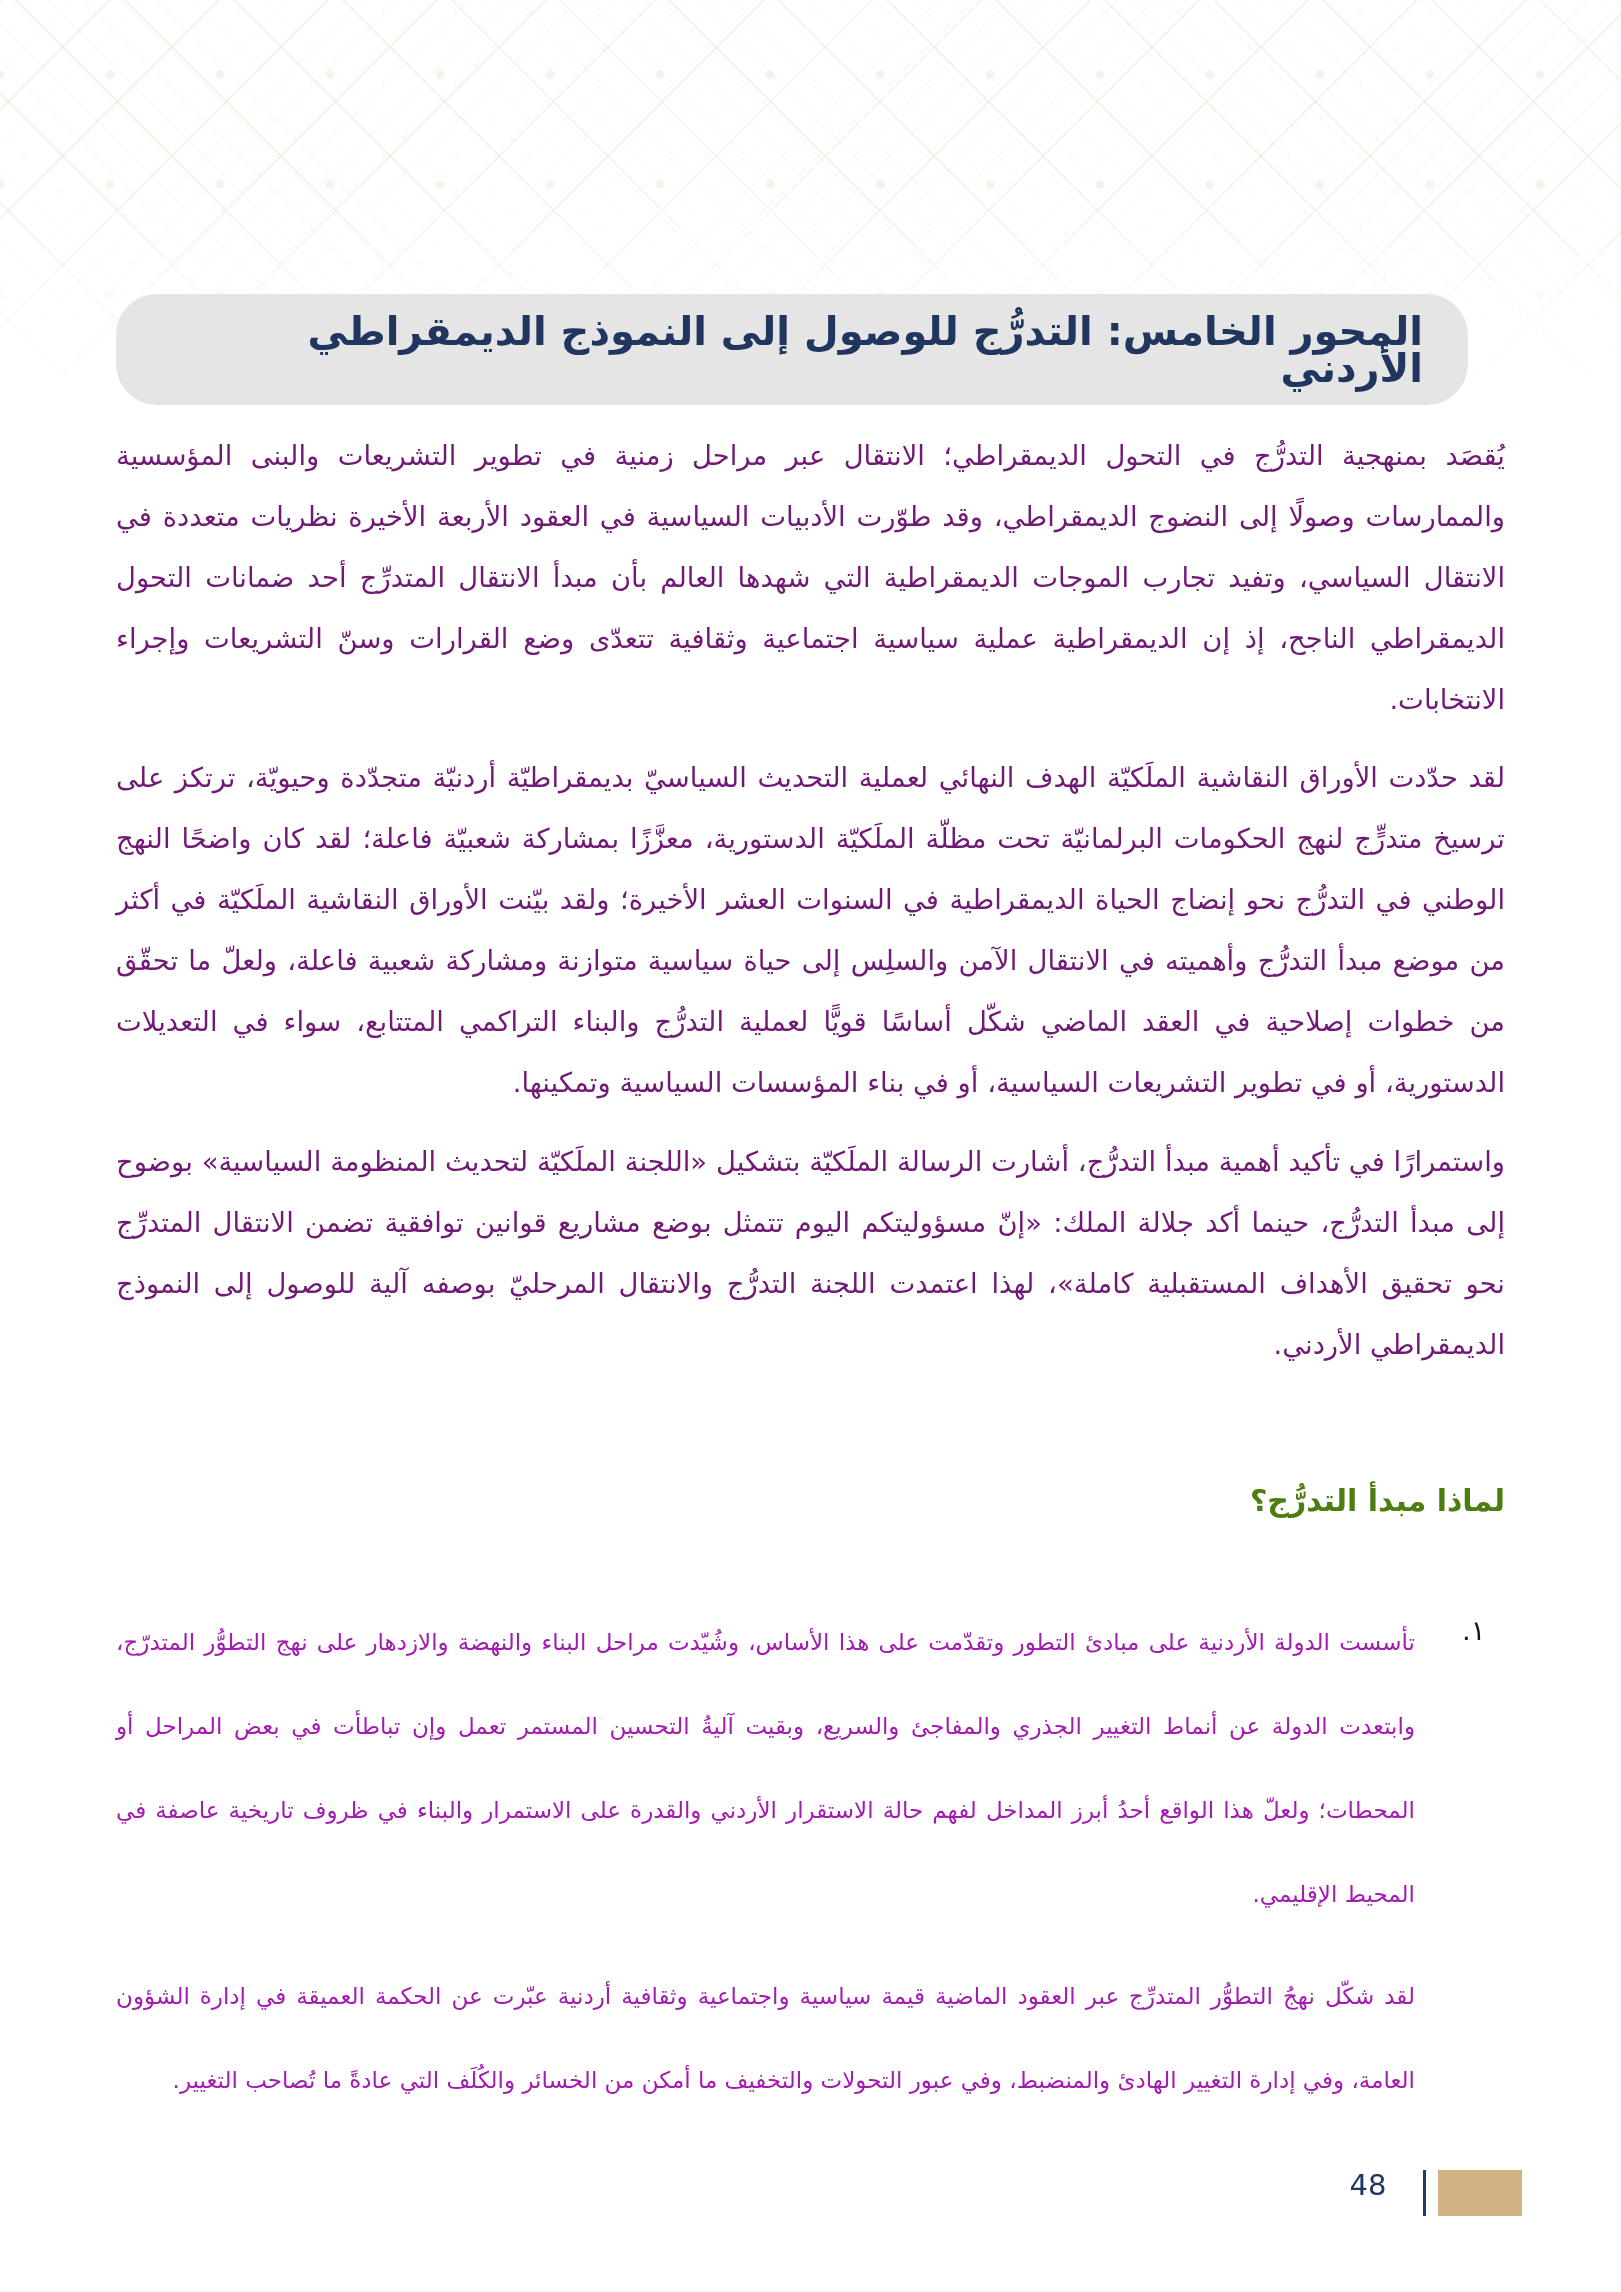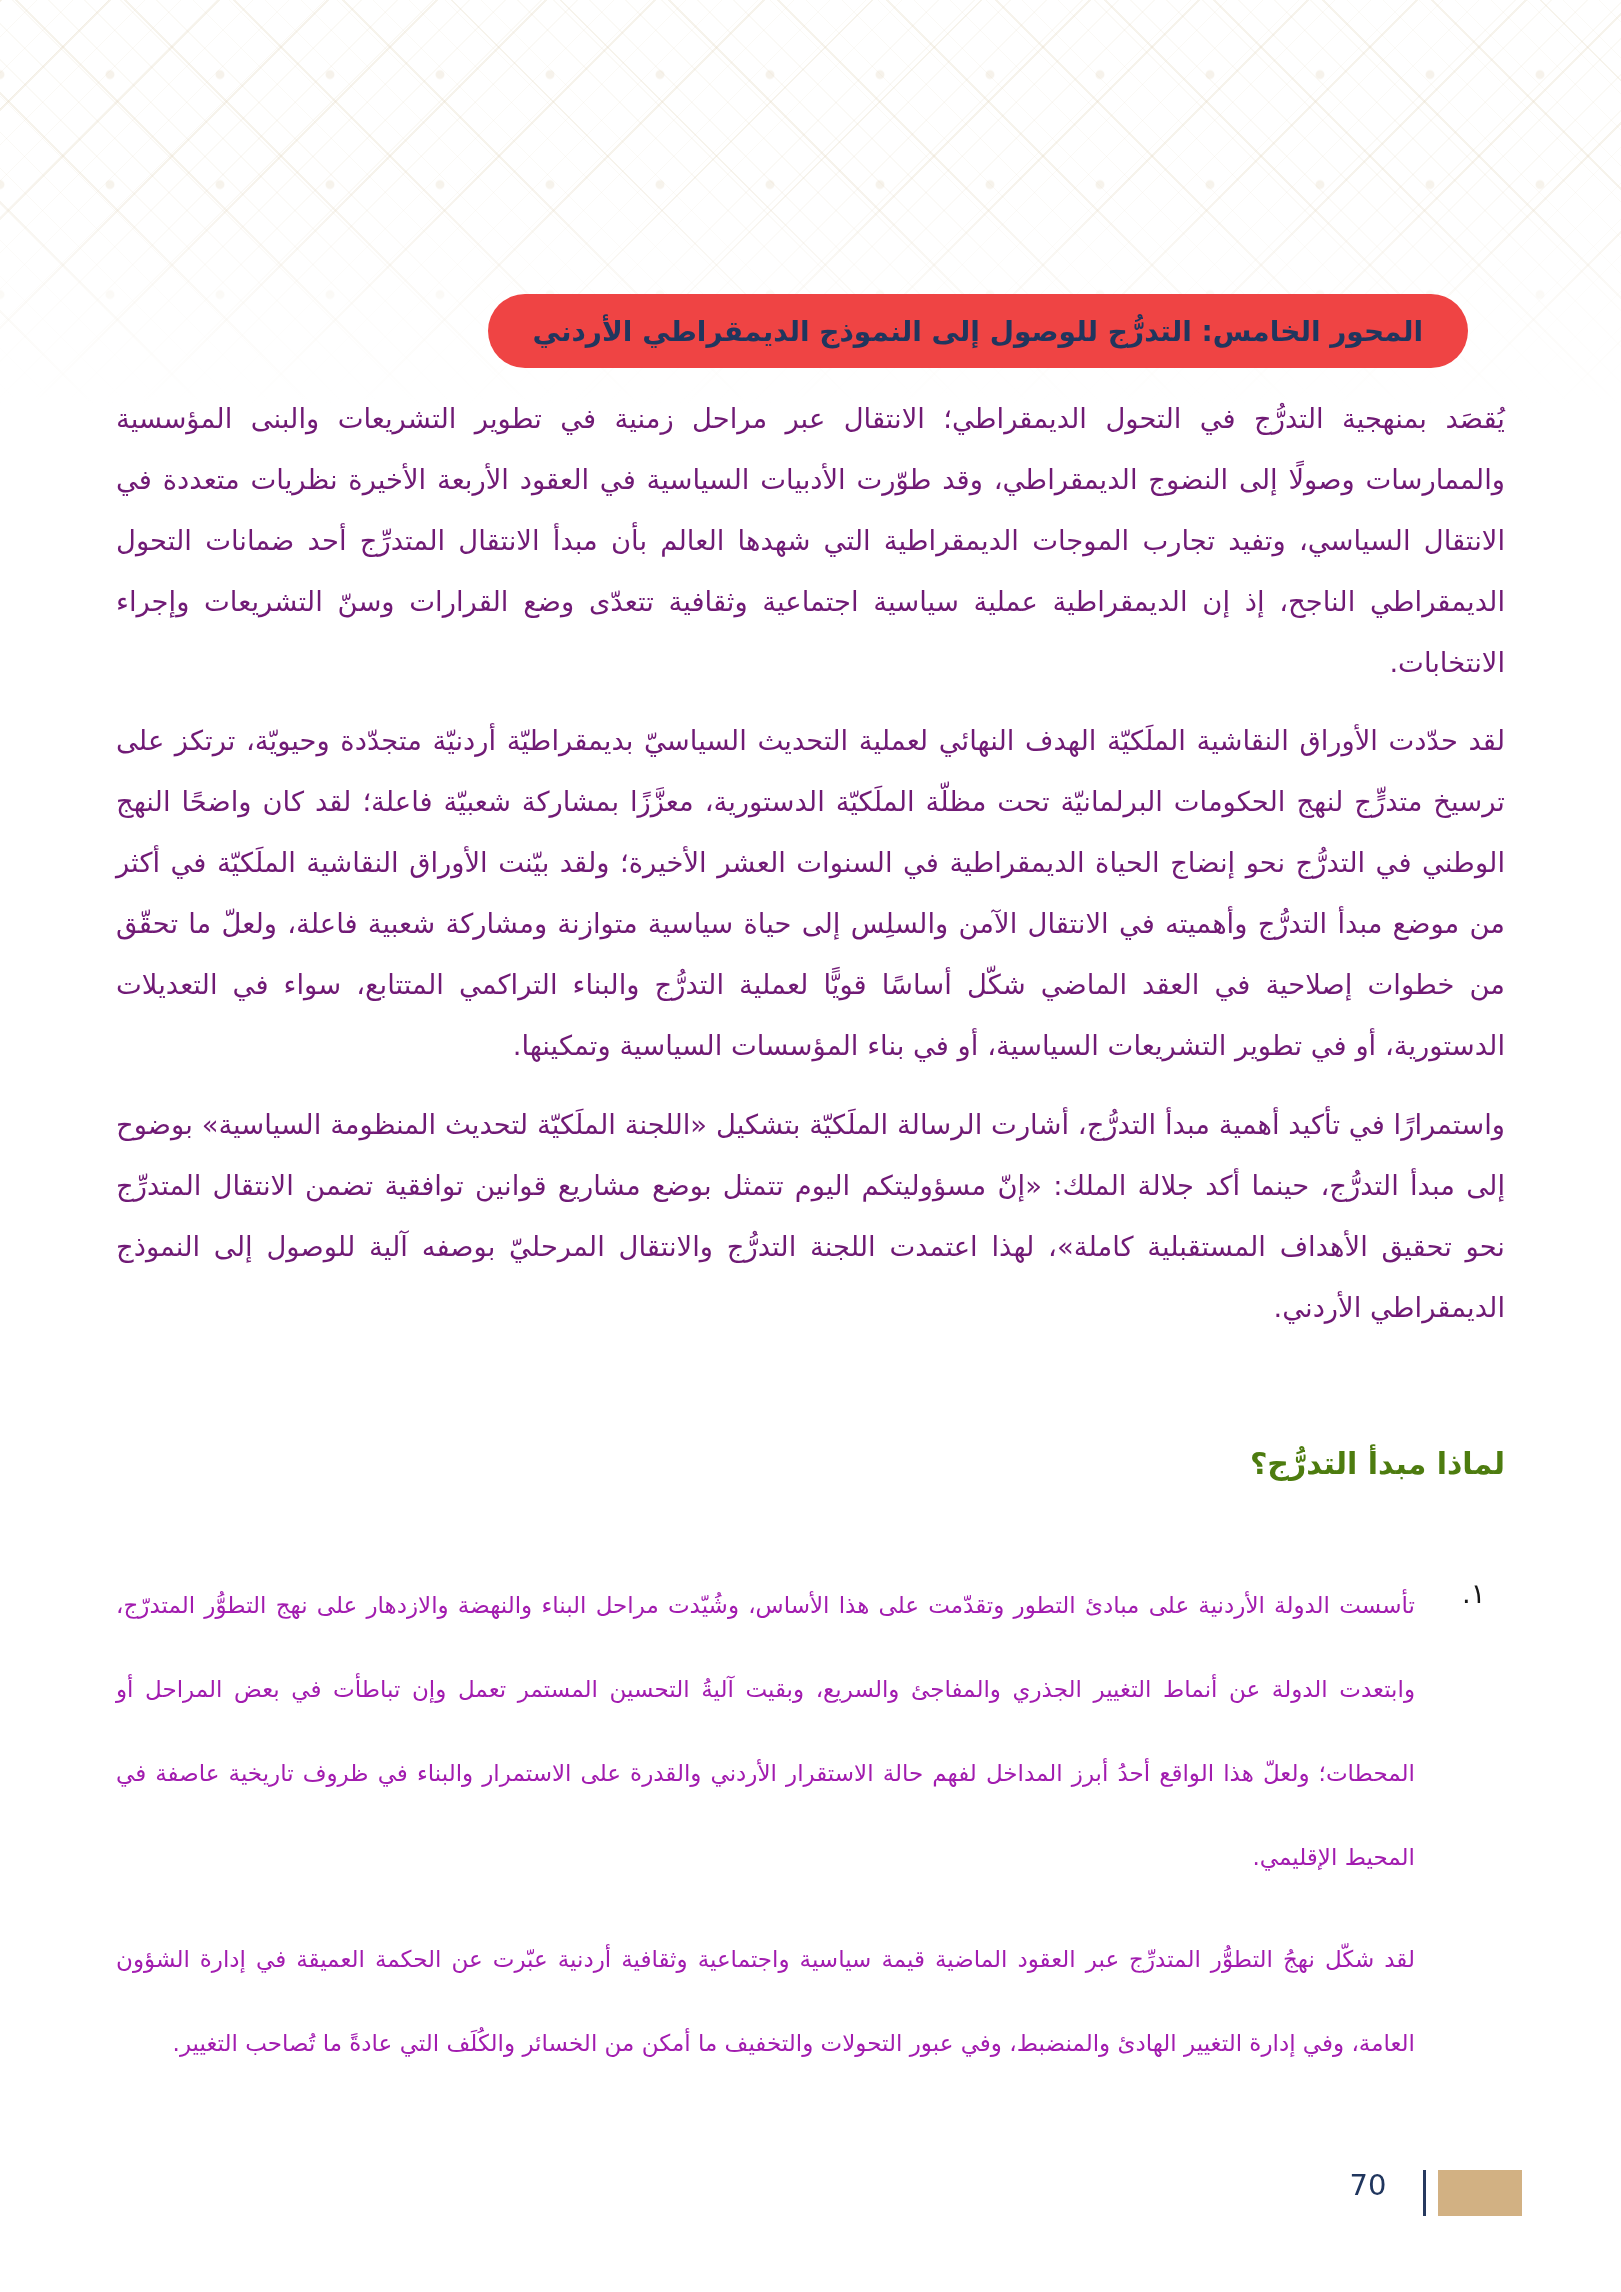--- a/index.html
+++ b/index.html
@@ -82,23 +82,23 @@
     z-index: 2;
   }
   .pill-row {
     padding-left: 0;
     padding-right: 37px;
     text-align: start;
   }
   .section-pill {
     display: inline-block;
     margin: 0;
-    background: #ef4444;
+    background: #e5e5e5;
     color: #20365e;
-    font-size: 28px;
+    font-size: 40px;
     font-weight: bold;
     line-height: 37px;
     padding: 18.6px 45px;
     border-radius: 41px;
   }
   .body-p {
     font-size: 27.4px;
     line-height: 61px;
     color: #701a75;
     text-align: justify;
@@ -189,18 +189,18 @@
     <div class="list-item">
       <div class="list-marker">١.</div>
       <div class="list-text">
         <p>تأسست الدولة الأردنية على مبادئ التطور وتقدّمت على هذا الأساس، وشُيّدت مراحل البناء والنهضة والازدهار على نهج التطوُّر المتدرّج، وابتعدت الدولة عن أنماط التغيير الجذري والمفاجئ والسريع، وبقيت آليةُ التحسين المستمر تعمل وإن تباطأت في بعض المراحل أو المحطات؛ ولعلّ هذا الواقع أحدُ أبرز المداخل لفهم حالة الاستقرار الأردني والقدرة على الاستمرار والبناء في ظروف تاريخية عاصفة في المحيط الإقليمي.</p>
         <p>لقد شكّل نهجُ التطوُّر المتدرِّج عبر العقود الماضية قيمة سياسية واجتماعية وثقافية أردنية عبّرت عن الحكمة العميقة في إدارة الشؤون العامة، وفي إدارة التغيير الهادئ والمنضبط، وفي عبور التحولات والتخفيف ما أمكن من الخسائر والكُلَف التي عادةً ما تُصاحب التغيير.</p>
       </div>
     </div>
 
   </section>
 
-  <div class="page-number">70</div>
+  <div class="page-number">48</div>
   <div class="footer-line"></div>
   <div class="footer-rect"></div>
 
 </div>
 
 
 </body></html>

